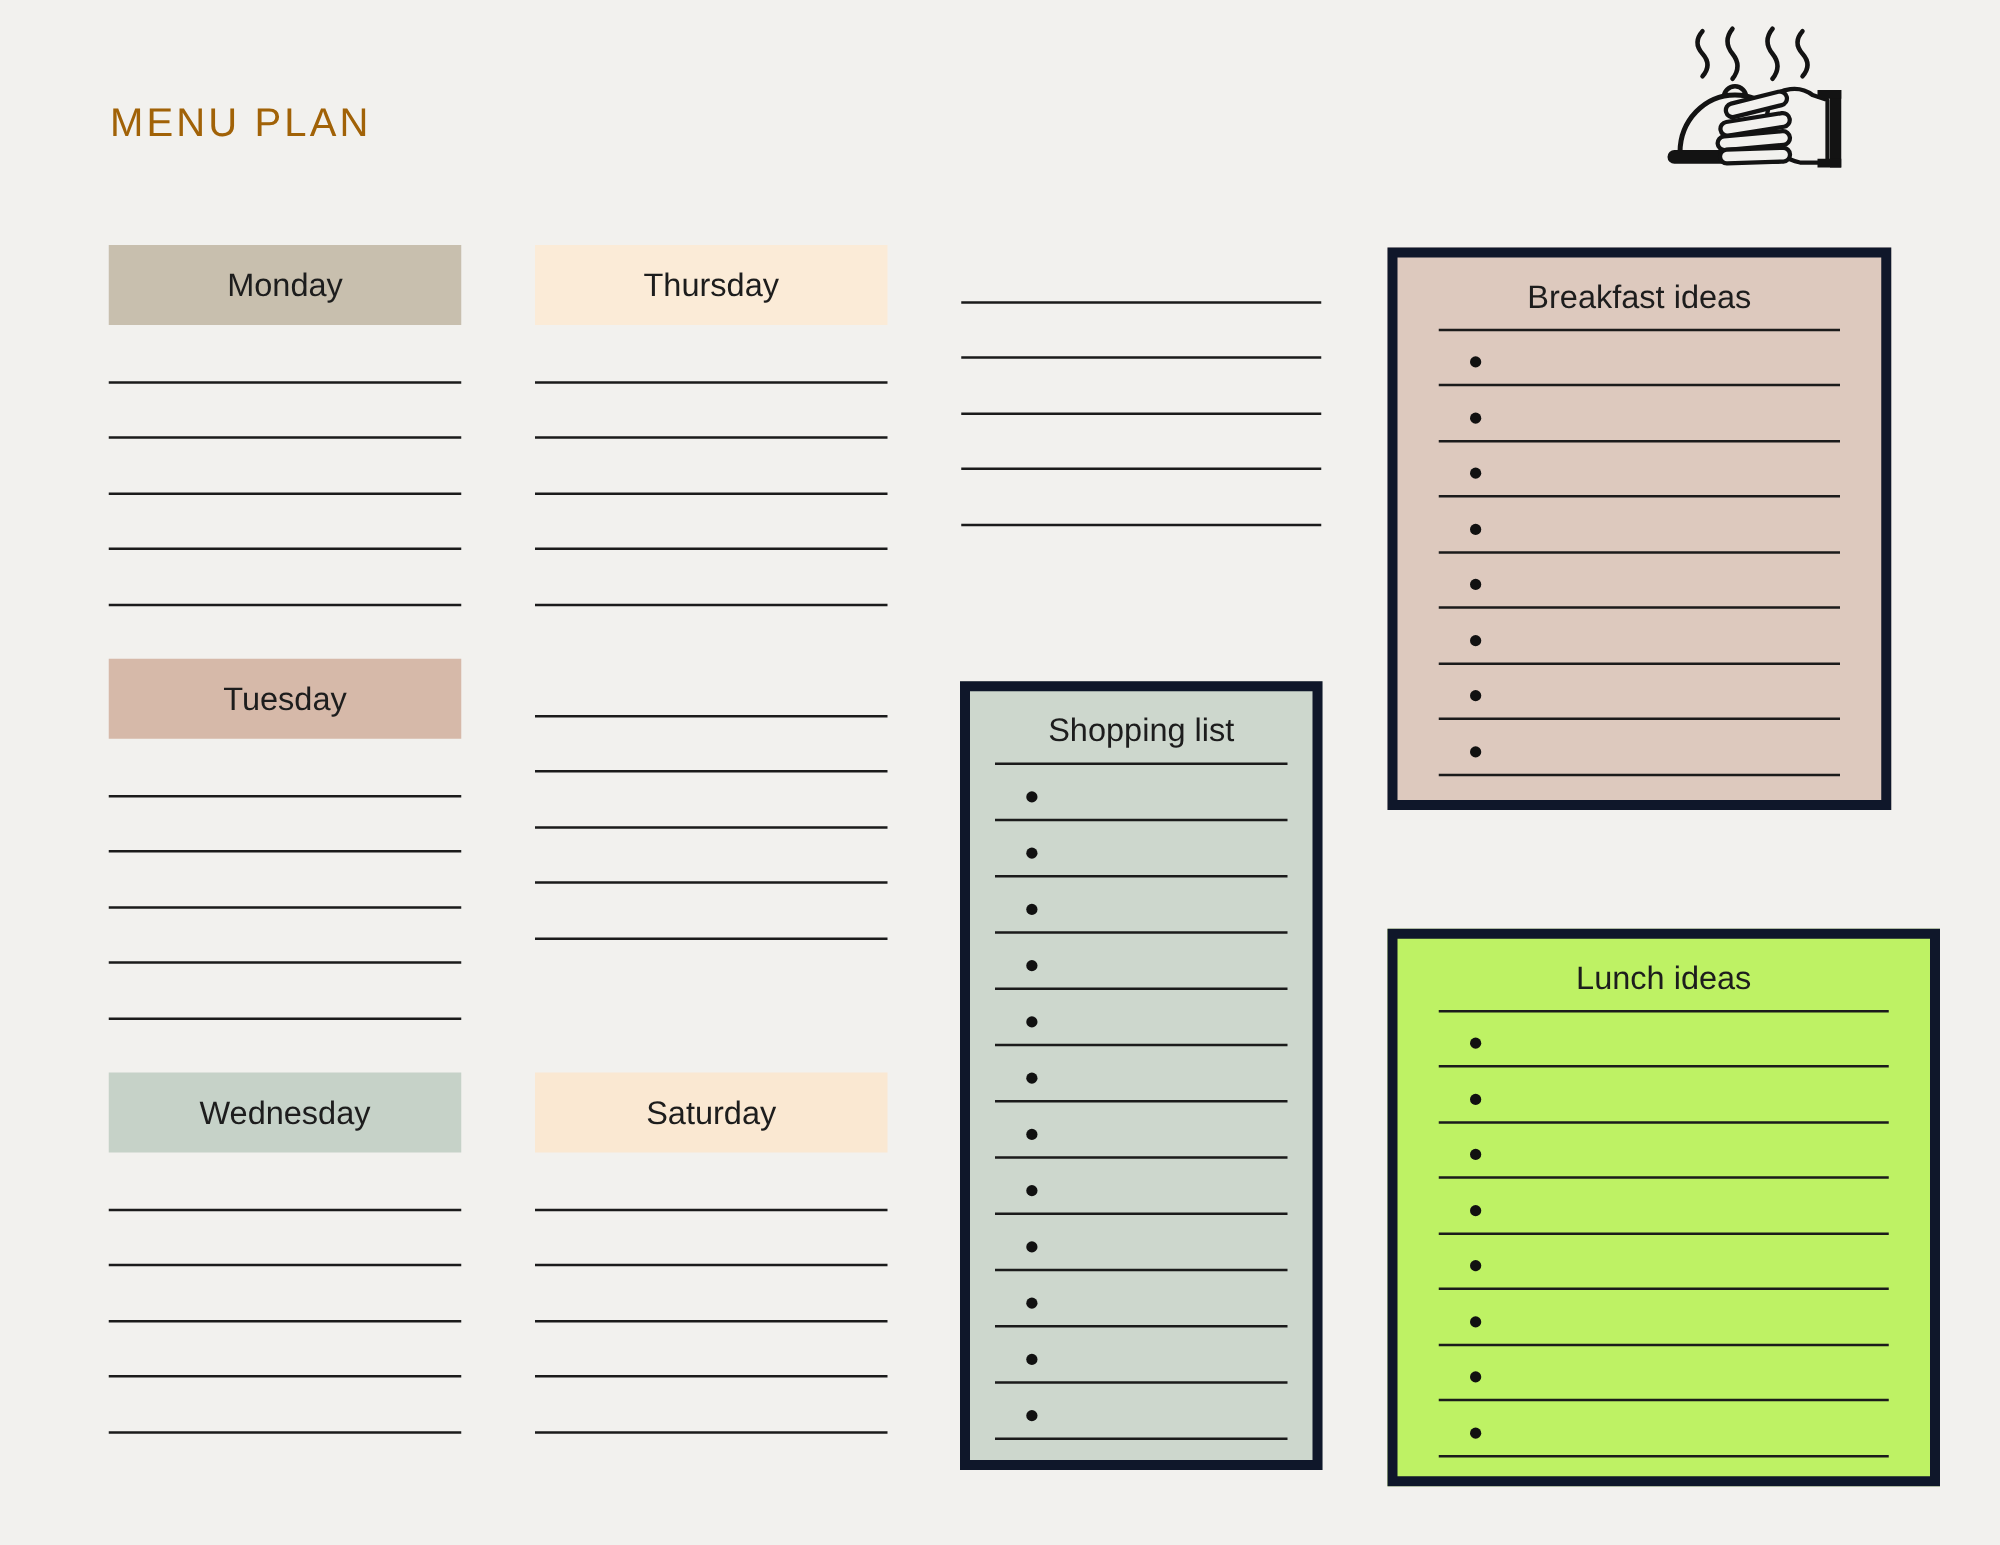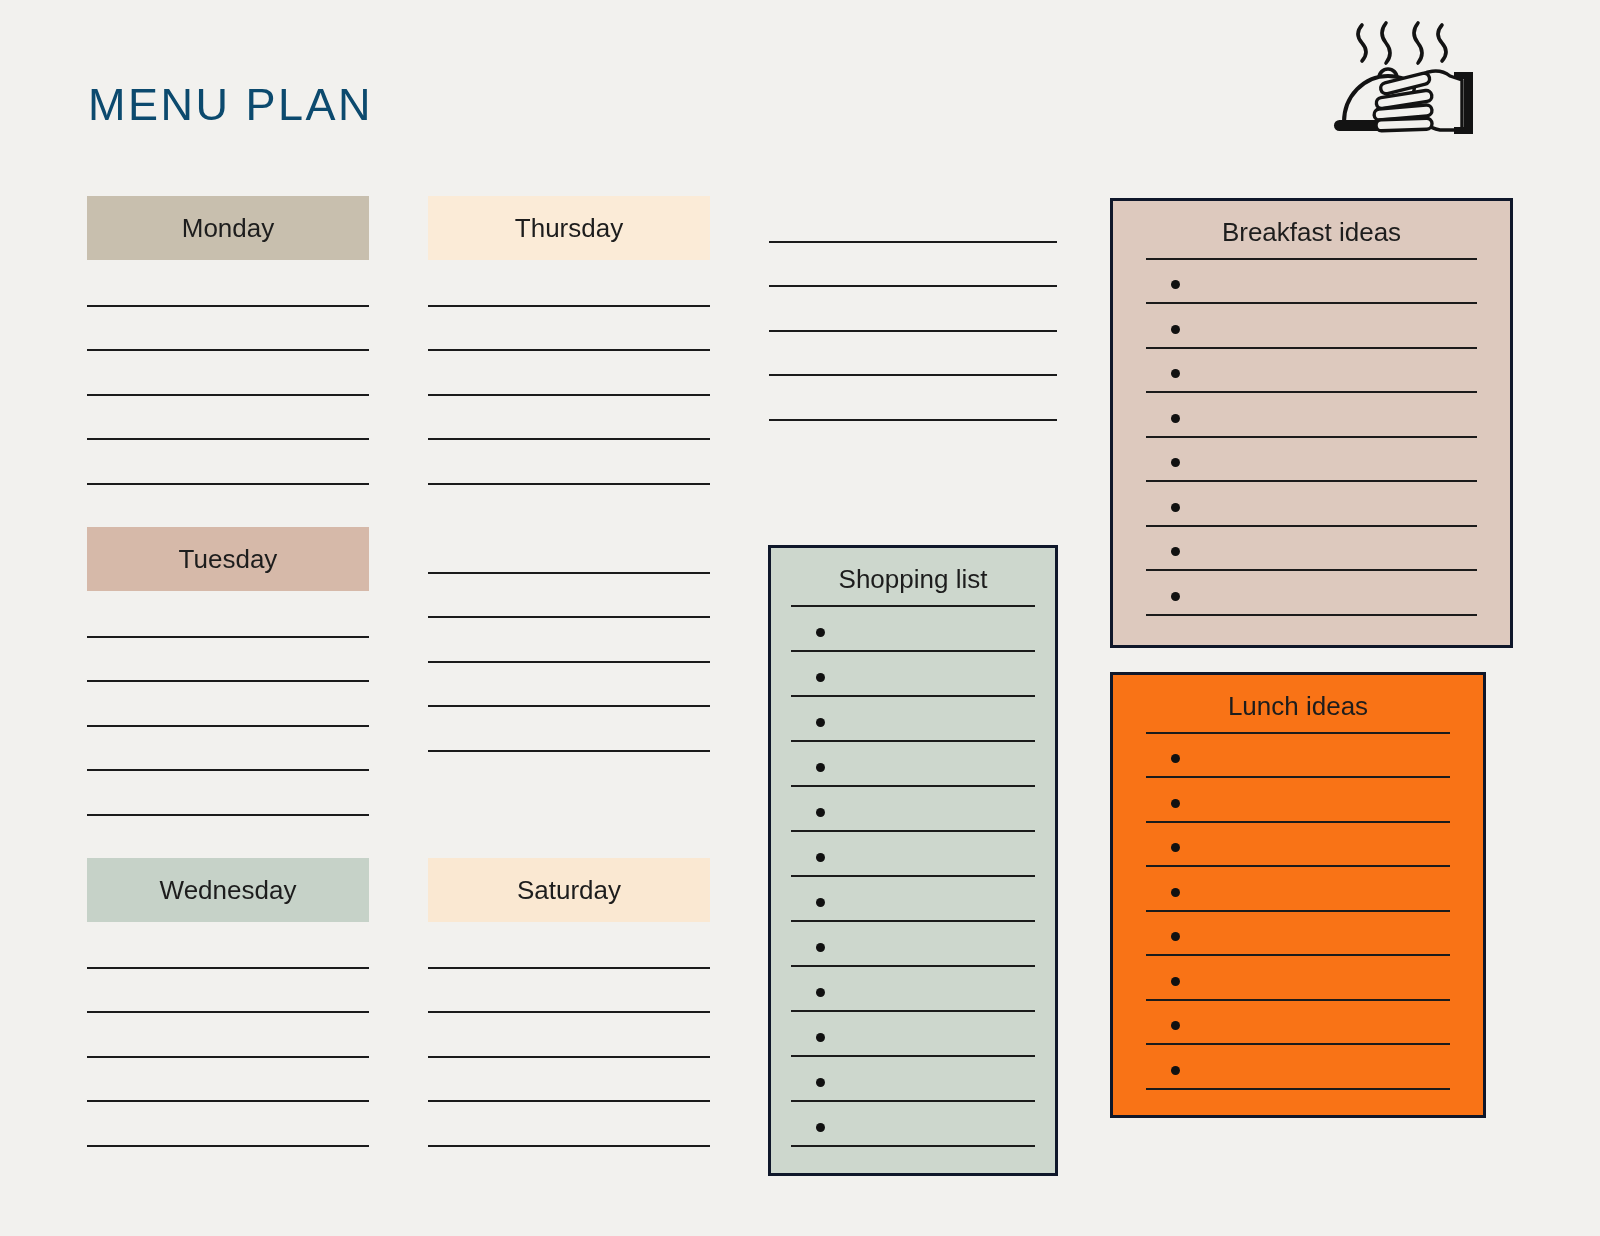--- a/index.html
+++ b/index.html
@@ -6,36 +6,36 @@
   html, body { width:1600px; height:1236px; }
   body {
     position:relative;
     background:#f2f1ee;
     font-family:"Liberation Sans", sans-serif;
     color:#171717;
     overflow:hidden;
   }
   .page-title {
     position:absolute; left:88px; top:82px;
-    font-size:45px; font-weight:500; letter-spacing:2.5px;
-    color:#0c4a6e; line-height:1;
+    font-size:32px; font-weight:500; letter-spacing:2.5px;
+    color:#a16207; line-height:1;
   }
   .brand-icon { position:absolute; left:1328px; top:20px; }
 
   
   .day { position:absolute; width:282px;text-align:center; }
   .day-header {
     height:64px; display:flex; align-items:center; justify-content:center;
     font-size:26px; font-weight:500; color:#1d1d1d;
   }
   .ruled { margin-top:2px; }
   .rule-line { height:44.5px; border-bottom:2px solid #1b1b1b; }
 
   
-  .panel { position:absolute; border:3px solid #0f172a; }
+  .panel { position:absolute; border:8px solid #0f172a; }
   .panel-inner { height:100%; display:flex; flex-direction:column; }
   .panel-title {
     text-align:center; font-size:26px; font-weight:500;
     padding-top:15px; line-height:1.25; color:#1d1d1d;
   }
   .title-rule { border-bottom:2px solid #1b1b1b; margin-top:9px; }
   .bullet-row { position:relative; border-bottom:2px solid #1b1b1b; }
   .bullet-row .dot {
     position:absolute; left:25px; bottom:13px;
     width:9px; height:9px; border-radius:50%; background:#111;
@@ -232,21 +232,21 @@
         <div class="bullet-row">
         <span class="dot"></span>
       </div>
         <div class="bullet-row">
         <span class="dot"></span>
       </div>
       </div>
   </div>
 </aside>
 
-<aside class="panel" style="left: 1110px; top: 672px; width: 376px; height: 446px; background: #f97316;">
+<aside class="panel" style="left: 1110px; top: 743px; width: 442px; height: 446px; background: #bef264;">
   <div class="panel-inner pad-wide">
     <h2 class="panel-title">Lunch ideas</h2>
     <div class="title-rule"></div>
     <div class="rows-44">
       <div class="bullet-row">
         <span class="dot"></span>
       </div>
     <div class="bullet-row">
         <span class="dot"></span>
       </div>

